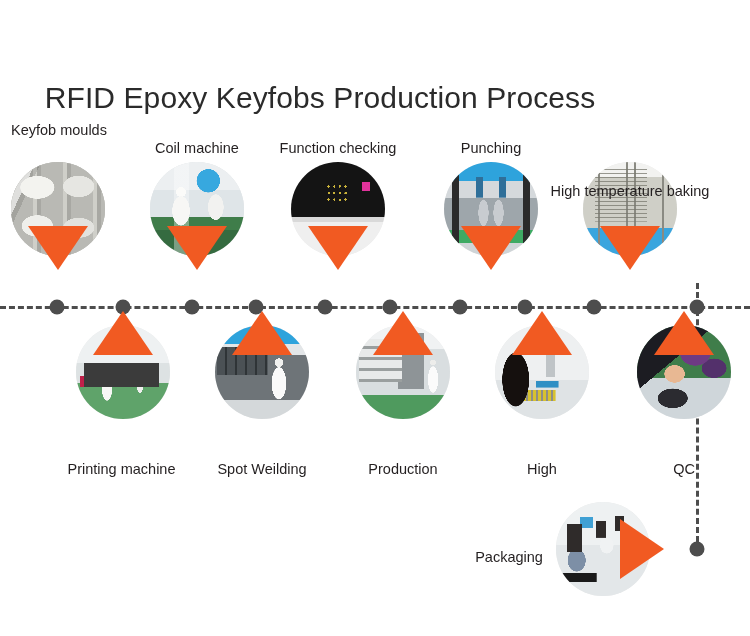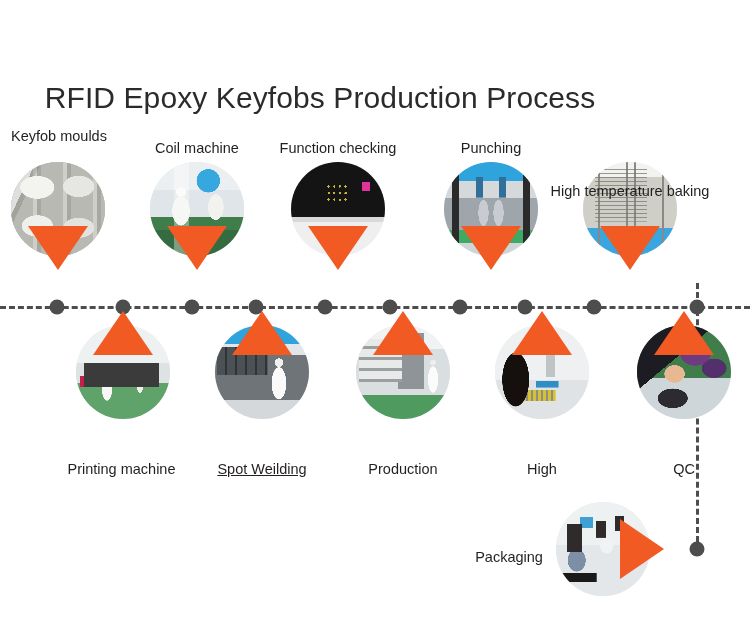--- a/index.html
+++ b/index.html
@@ -315,21 +315,21 @@
   <div class="tl-dot" style="left:594px;"></div>
   <div class="tl-dot" style="left:697px;"></div>
   <div class="tl-dot vert-end" style="left:697px;"></div>
 
   <div class="pin pin-down" style="left:11px; top:162px; width:94px; height:108px;">
     <div class="tip"></div>
     <div class="bubble">
       <div class="photo ph-moulds"></div>
     </div>
   </div>
-  <div class="pin-label" style="left:11px; top:129px; width:94px;">Keyfob moulds</div>
+  <div class="pin-label" style="left:11px; top:123px; width:94px;">Keyfob moulds</div>
 
   <div class="pin pin-down" style="left:150px; top:162px; width:94px; height:108px;">
     <div class="tip"></div>
     <div class="bubble">
       <div class="photo ph-coil"></div>
     </div>
   </div>
   <div class="pin-label" style="left:150px; top:141px; width:94px;">Coil machine</div>
 
   <div class="pin pin-down" style="left:291px; top:162px; width:94px; height:108px;">
@@ -363,21 +363,21 @@
     </div>
   </div>
   <div class="pin-label" style="left:56px; top:462px; width:131px;">Printing machine</div>
 
   <div class="pin pin-up" style="left:215px; top:311px; width:94px; height:108px;">
     <div class="tip"></div>
     <div class="bubble" style="top:14px;">
       <div class="photo ph-spot"></div>
     </div>
   </div>
-  <div class="pin-label" style="left:203px; top:462px; width:118px;text-decoration:underline;">Spot Weilding</div>
+  <div class="pin-label" style="left:203px; top:462px; width:118px;">Spot Weilding</div>
 
   <div class="pin pin-up" style="left:356px; top:311px; width:94px; height:108px;">
     <div class="tip"></div>
     <div class="bubble" style="top:14px;">
       <div class="photo ph-lamination"></div>
     </div>
   </div>
   <div class="pin-label" style="left:351px; top:462px; width:104px;">Production</div>
 
   <div class="pin pin-up" style="left:495px; top:311px; width:94px; height:108px;">

